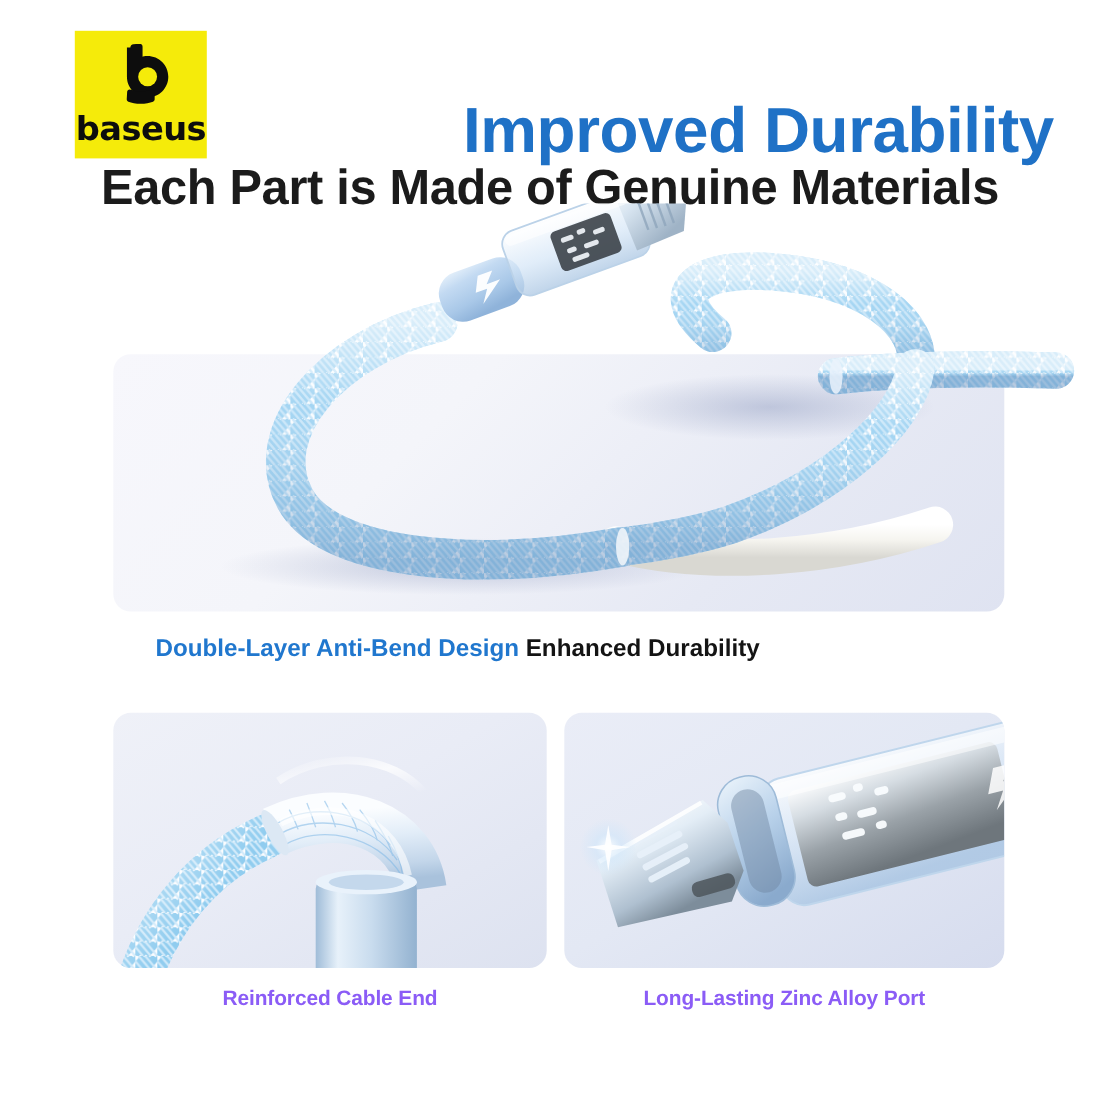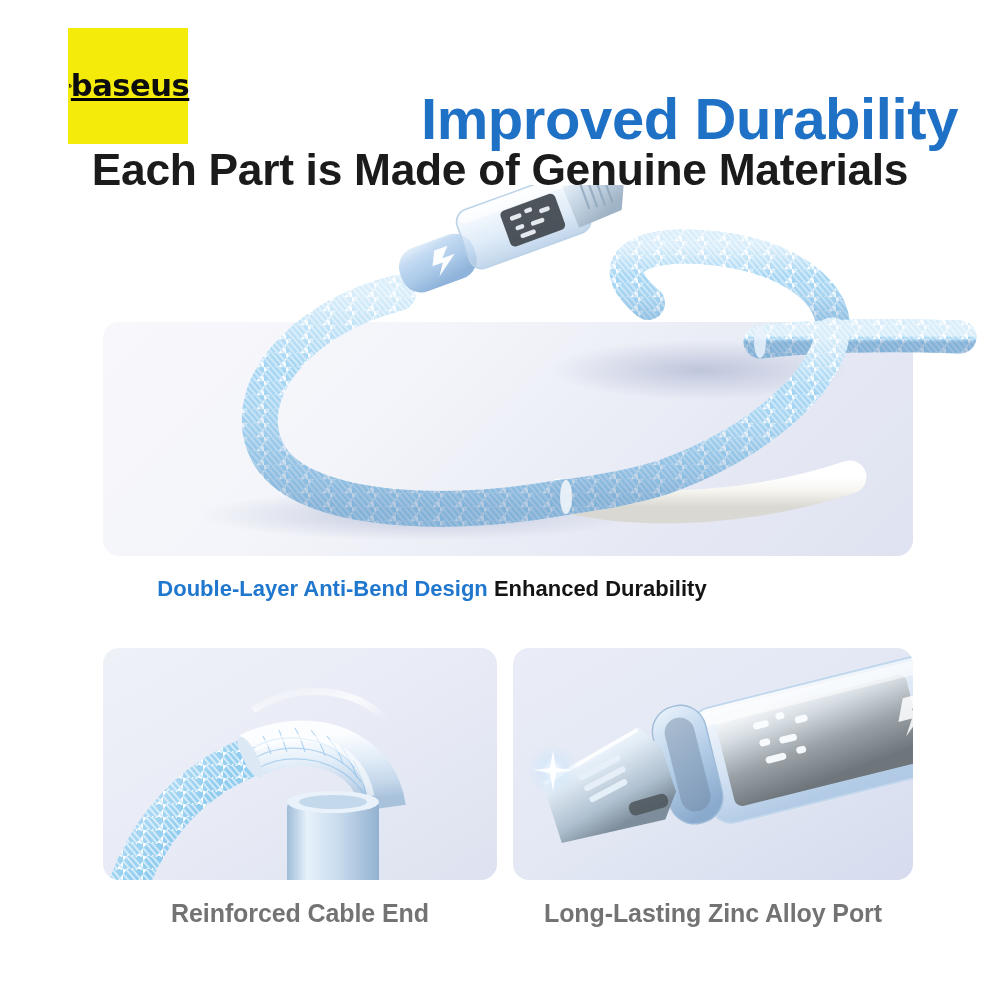--- a/index.html
+++ b/index.html
@@ -11,22 +11,22 @@
     position:relative;
     overflow:hidden;
     -webkit-font-smoothing:antialiased;
   }
 
   
   #brand-logo{
     position:absolute; left:68px; top:28px;
     width:120px; height:116px;
     background:#F5EB0A;
-    display:flex; 
-    align-items:center; justify-content:center;text-decoration:underline;
+    display:flex; flex-direction:column;
+    align-items:center; justify-content:center;
   }
   #brand-mark{ width:56px; height:62px; display:block; margin-bottom:1px; }
   #brand-wordmark{
     font-family:"DejaVu Sans","Liberation Sans",sans-serif;
     font-weight:700; font-size:30px; letter-spacing:-0.5px;
     color:#0d0d0d; line-height:1; transform:scaleX(1.02);
   }
 
   
   #headline-primary{
@@ -58,34 +58,34 @@
   #panel-zinc-port{
     left:513px; top:648px; width:400px; height:232px;
     background:linear-gradient(150deg,#EAEDF7 0%,#E3E8F4 48%,#D6DCEE 100%);
   }
 
   
   .art{ position:absolute; inset:0; width:100%; height:100%; display:block; }
 
   
   #caption-hero{
-    position:absolute; left:16px; top:575px; width:832px;
+    position:absolute; left:0; top:575px; width:832px;
     text-align:center; font-size:22px; font-weight:700;
     line-height:1.25; white-space:nowrap;
   }
   #caption-hero .hl{ color:#2077CE; }
   #caption-hero .bk{ color:#141414; }
 
   .caption-block{
     position:absolute; text-align:center; line-height:1.3;
   }
   #caption-cable-end{ left:103px; top:897px; width:394px; }
   #caption-zinc-port{ left:513px; top:897px; width:400px;text-align:center; }
   .caption-title{
-    display:block; font-size:25px; font-weight:700; color:#737373;
+    display:block; font-size:19px; font-weight:700; color:#8b5cf6;
     white-space:nowrap; letter-spacing:-0.1px;
   }
   .caption-sub{
     display:block; font-size:21px; font-weight:700; color:#141414;
     white-space:nowrap; letter-spacing:-0.2px; margin-top:4px;
   }
 </style>
 </head>
 <body>
 

